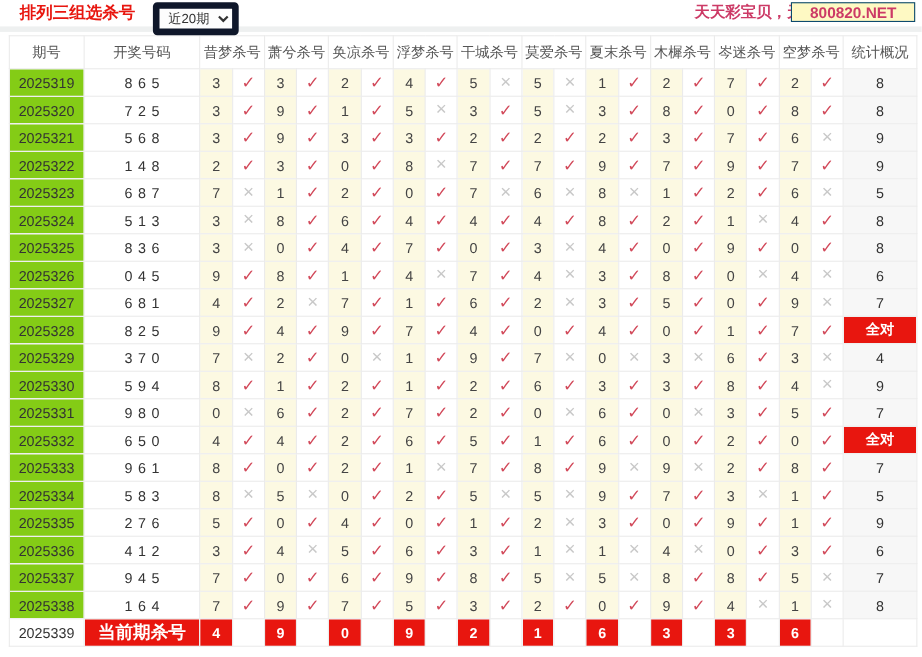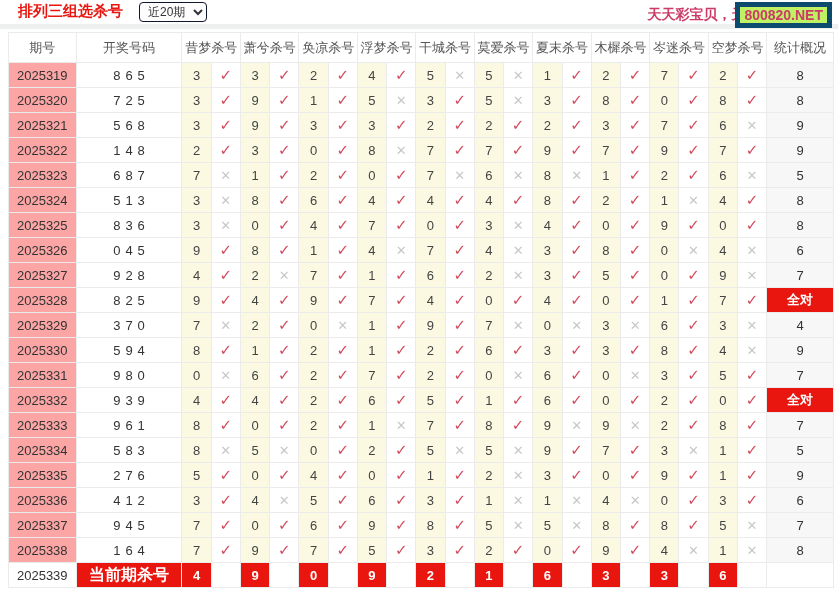--- a/index.html
+++ b/index.html
@@ -1,32 +1,32 @@
 <!DOCTYPE html>
 <html><head>
 <meta charset="utf-8">
 <style>
   * { box-sizing: border-box; margin: 0; padding: 0; }
   html,body { width: 838px; background: #fff; font-family: "Liberation Sans", "DejaVu Sans", sans-serif; }
   body { height: 597px; overflow: hidden; }
 
   .topbar { display: flex; align-items: flex-start; height: 23px; padding: 2px 6px 0 18px; }
   .page-title { color: #e8160f; font-size: 15px; font-weight: bold; }
-  .range-select { margin-left: 16px; font-size: 12px; color: #333; padding: 1px 4px; border: 1px solid #0f172a; border-radius: 4px; background: #fdfdfd; }
+  .range-select { margin-left: 16px; font-size: 12px; color: #333; padding: 1px 4px; border: 6px solid #0f172a; border-radius: 4px; background: #fdfdfd; }
   .promo { margin-left: auto; display: flex; align-items: center; font-size: 14px; color: #cc3a66; font-weight: bold; white-space: nowrap; }
-  .promo-box { border: 5px solid #0c4a6e; background: #bef264; padding: 0 4px; margin-left: -10px; color: #cc3a66; }
+  .promo-box { border: 1px solid #0c4a6e; background: #fef9c3; padding: 0 16px; margin-left: -10px; color: #cc3a66; }
 
   .top-strip { height: 5px; background: #eef0f0; margin-top: 1px; }
 
   table { border-collapse: collapse; table-layout: fixed; margin: 3px 0 0 8px; width: 826px; }
   th, td { border: 1px solid #ebebeb; text-align: center; overflow: hidden; white-space: nowrap; }
   th { height: 30px; font-weight: normal; font-size: 13px; color: #555; background: #fff; }
   td { height: 25px; font-size: 13px; color: #333; }
 
-  td.c-period { background: #fca5a5; }
+  td.c-period { background: #84cc16; }
   td.c-code { background: #fff; letter-spacing: 5px; padding-left: 5px; }
   td.c-num { background: #fcf9e2; color: #444; }
   td.c-mark { background: #fff; }
   td.c-mark.hit { color: #d2495a; font-weight: bold; font-size: 15px; }
   td.c-mark.miss { color: #c8c8c8; font-weight: bold; font-size: 13px; }
   td.c-stat { background: #f7f7f7; }
   td.c-stat.all { background: #e8160f; color: #fff; font-weight: bold; }
 
   tr.current td.c-period { background: #fff; }
   td.c-current-label { background: #e8160f; color: #fff; font-weight: bold; font-size: 16px; }
@@ -287,21 +287,21 @@
         <td class="c-num">8</td>
         <td class="c-mark hit">✓</td>
         <td class="c-num">0</td>
         <td class="c-mark miss">✕</td>
         <td class="c-num">4</td>
         <td class="c-mark miss">✕</td>
         <td class="c-stat">6</td>
       </tr>
       <tr>
         <td class="c-period">2025327</td>
-        <td class="c-code">928</td>
+        <td class="c-code">681</td>
         <td class="c-num">4</td>
         <td class="c-mark hit">✓</td>
         <td class="c-num">2</td>
         <td class="c-mark miss">✕</td>
         <td class="c-num">7</td>
         <td class="c-mark hit">✓</td>
         <td class="c-num">1</td>
         <td class="c-mark hit">✓</td>
         <td class="c-num">6</td>
         <td class="c-mark hit">✓</td>
@@ -412,21 +412,21 @@
         <td class="c-num">0</td>
         <td class="c-mark miss">✕</td>
         <td class="c-num">3</td>
         <td class="c-mark hit">✓</td>
         <td class="c-num">5</td>
         <td class="c-mark hit">✓</td>
         <td class="c-stat">7</td>
       </tr>
       <tr>
         <td class="c-period">2025332</td>
-        <td class="c-code">939</td>
+        <td class="c-code">650</td>
         <td class="c-num">4</td>
         <td class="c-mark hit">✓</td>
         <td class="c-num">4</td>
         <td class="c-mark hit">✓</td>
         <td class="c-num">2</td>
         <td class="c-mark hit">✓</td>
         <td class="c-num">6</td>
         <td class="c-mark hit">✓</td>
         <td class="c-num">5</td>
         <td class="c-mark hit">✓</td>

